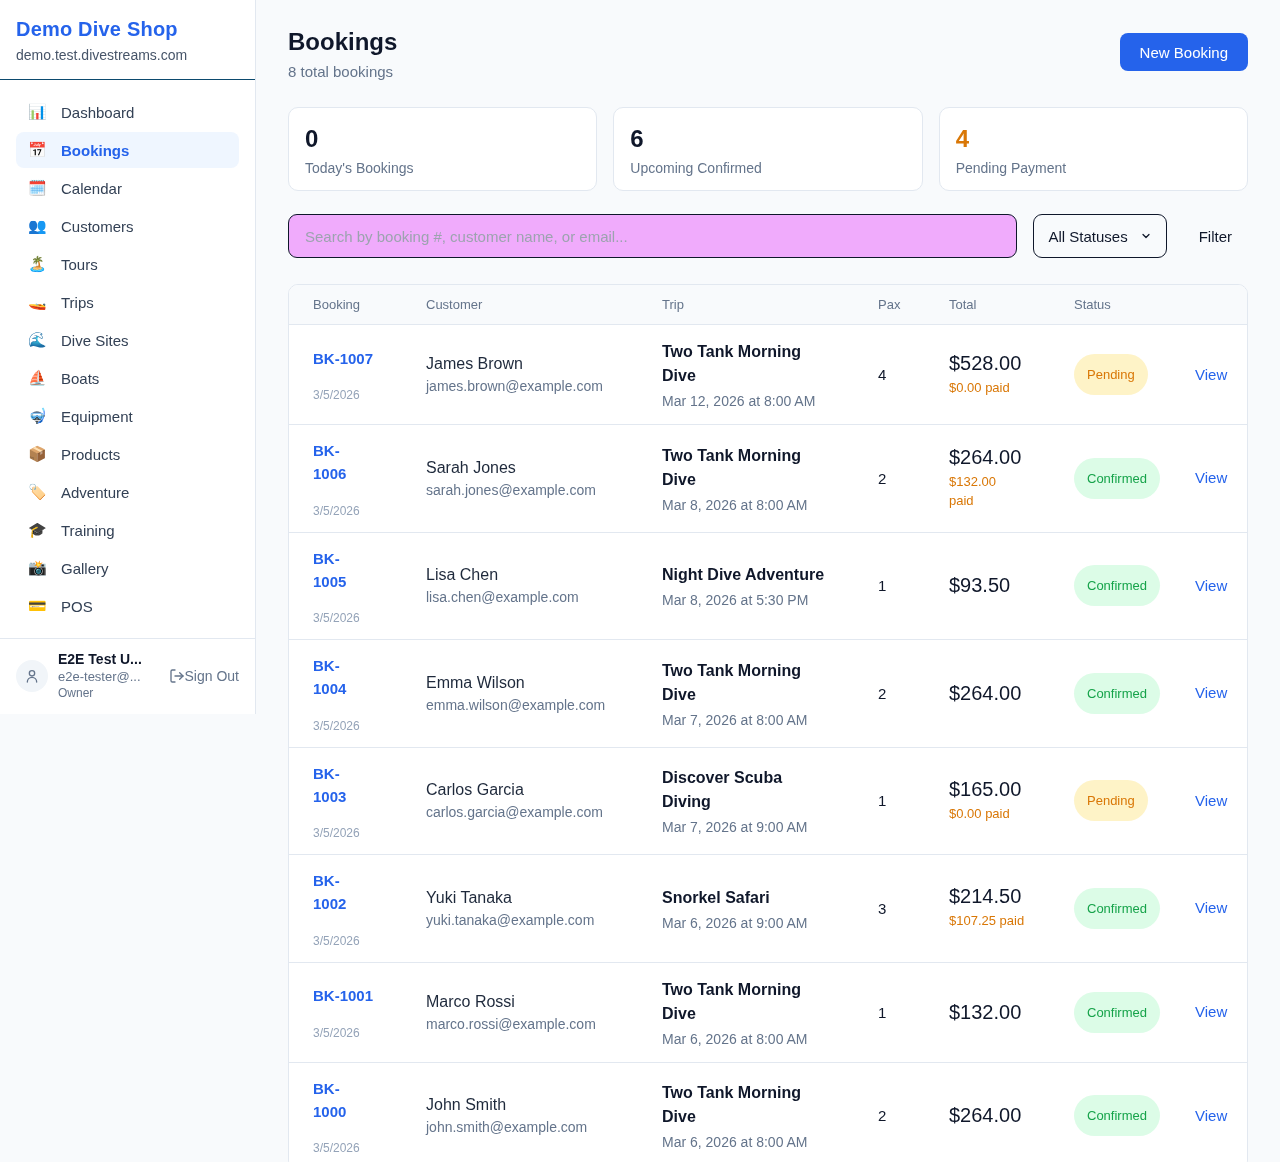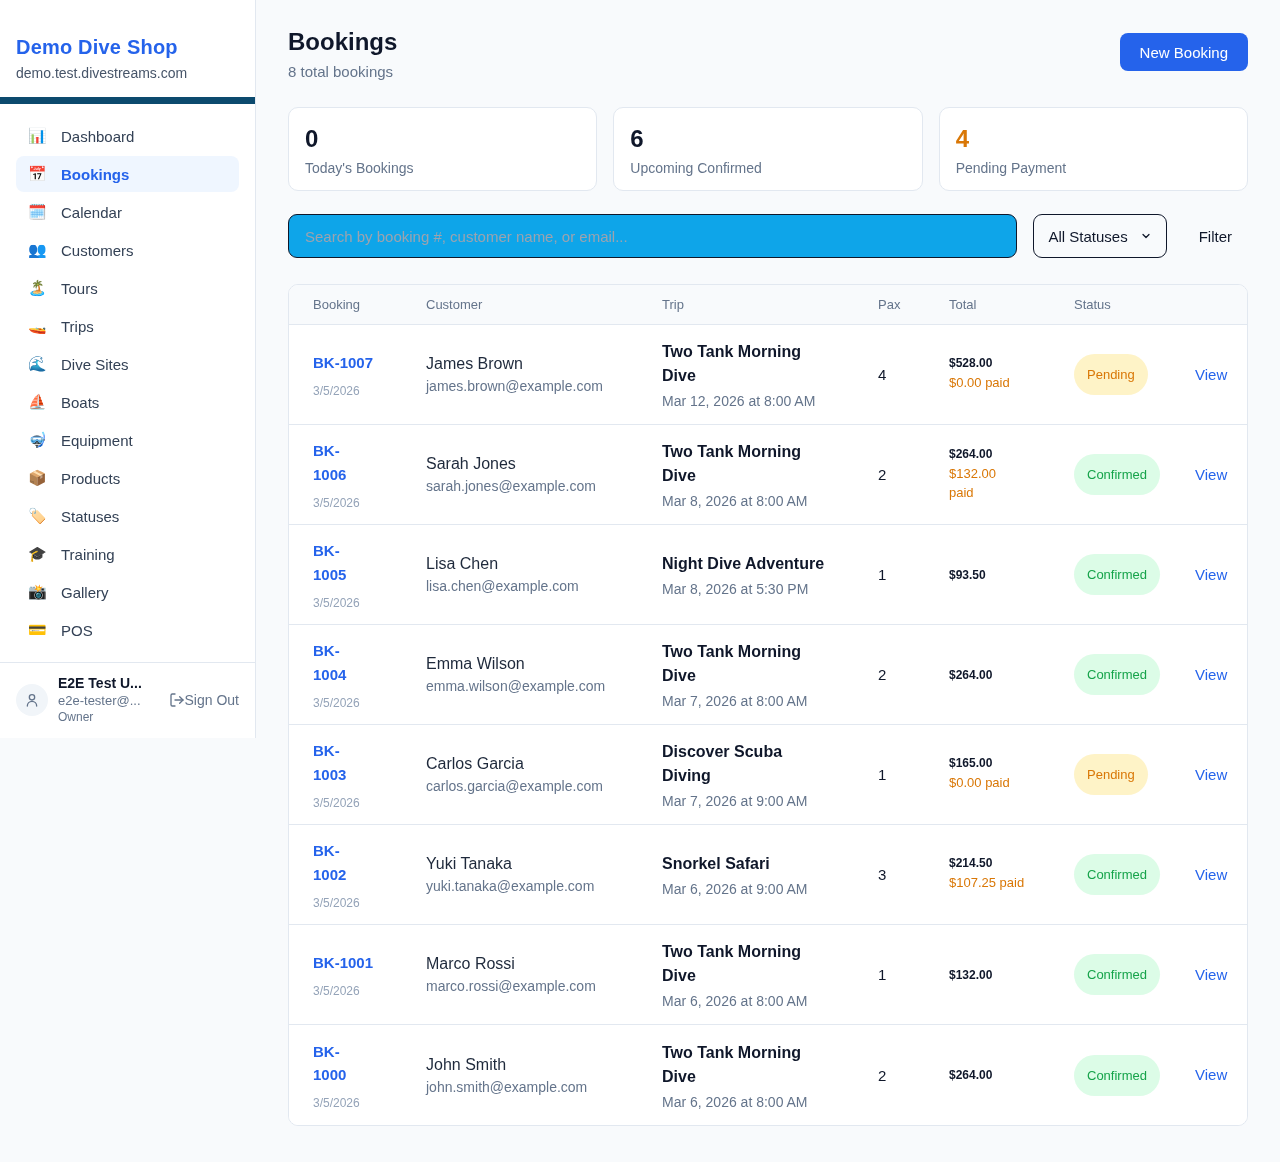--- a/index.html
+++ b/index.html
@@ -13,21 +13,21 @@
     align-items: flex-start;
   }
 
   
   .sidebar {
     width: 256px;
     flex: 0 0 256px;
     background: #ffffff;
     border-right: 1px solid #e2e8f0;
   }
-  .brand { padding: 36px 16px 16px; border-bottom: 7px solid #0c4a6e; }
+  .brand { padding: 18px 16px 16px; border-bottom: 1px solid #0c4a6e; }
   .brand-title { font-size: 20px; font-weight: 700; color: #2563eb; letter-spacing: .2px; }
   .brand-domain { font-size: 14px; color: #475569; margin-top: 6px; }
   .nav { padding: 14px 16px 12px; }
   .nav-item {
     display: flex; align-items: center; gap: 13px;
     padding: 9px 12px; margin-bottom: 2px;
     border-radius: 8px; font-size: 15px; color: #334155;
     cursor: pointer; white-space: nowrap;
   }
   .nav-item .nav-icon { width: 20px; font-size: 15px; text-align: center; flex: 0 0 20px; }
@@ -65,21 +65,21 @@
     background: #ffffff; border: 1px solid #e2e8f0; border-radius: 10px;
     padding: 17px 16px; height: 84px;
   }
   .stat-value { font-size: 24px; font-weight: 700; color: #0f172a; }
   .stat-value.amber { color: #d97706; }
   .stat-label { font-size: 14px; color: #64748b; margin-top: 7px; }
 
   .filter-row { display: flex; align-items: center; gap: 16px; margin-bottom: 26px; }
   .search-input {
     flex: 1; height: 44px; border: 1px solid #0f172a; border-radius: 9px;
-    background: #0ea5e9; padding: 0 16px; font-size: 15px; color: #0f172a;
+    background: #f0abfc; padding: 0 16px; font-size: 15px; color: #0f172a;
     font-family: inherit; outline: none;
   }
   .search-input::placeholder { color: #9ca3af; }
   .status-select {
     height: 44px; border: 1px solid #0f172a; border-radius: 9px;
     background: #f8fafc; padding: 4px 14px; font-size: 15px; color: #0f172a;
     display: flex; align-items: center; gap: 12px; cursor: pointer; white-space: nowrap;
   }
   .filter-btn {
     background: transparent; border: none; font-size: 15px; color: #0f172a;
@@ -100,27 +100,27 @@
     border-bottom: 1px solid #e2e8f0;
     font-size: 13px; font-weight: 500; color: #64748b;
   }
   .t-row {
     padding: 14px 24px; min-height: 100px; align-items: center;
     border-bottom: 1px solid #e2e8f0; background: #ffffff;
   }
   .t-row:last-child { border-bottom: none; }
   .t-cell { padding-right: 12px; }
   .b-id { font-size: 15px; font-weight: 600; color: #2563eb; white-space: pre-line; cursor: pointer; line-height: 1.55; }
-  .b-date { font-size: 12px; color: #94a3b8; margin-top: 10px; }
+  .b-date { font-size: 12px; color: #94a3b8; margin-top: 18px; }
   .c-name { font-size: 16px; color: #1e293b; }
   .c-email { font-size: 14px; color: #64748b; margin-top: 5px; }
   .trip-name { font-size: 16px; font-weight: 600; color: #0f172a; white-space: pre-line; line-height: 1.5; }
   .trip-when { font-size: 14px; color: #64748b; margin-top: 5px; }
   .pax { font-size: 15px; color: #0f172a; }
-  .total { font-size: 12px; font-weight: 700; color: #0f172a; }
+  .total { font-size: 20px; font-weight: 400; color: #0f172a; }
   .paid { font-size: 13px; color: #d97706; margin-top: 4px; white-space: pre-line; line-height: 1.45; }
   .badge {
     display: inline-block; padding: 13px 13px; border-radius: 999px;
     font-size: 13px; font-weight: 400;
   }
   .badge-pending { background: #fef3c7; color: #d97706; }
   .badge-confirmed { background: #dcfce7; color: #16a34a; }
   .view-link { font-size: 15px; font-weight: 500; color: #2563eb; cursor: pointer; }
 </style>
 </head>
@@ -177,21 +177,21 @@
     <span>Equipment</span>
   </div>
 
   <div class="nav-item">
     <span class="nav-icon">📦</span>
     <span>Products</span>
   </div>
 
   <div class="nav-item">
     <span class="nav-icon">🏷️</span>
-    <span>Statuses</span>
+    <span>Adventure</span>
   </div>
 
   <div class="nav-item">
     <span class="nav-icon">🎓</span>
     <span>Training</span>
   </div>
 
   <div class="nav-item">
     <span class="nav-icon">📸</span>
     <span>Gallery</span>

